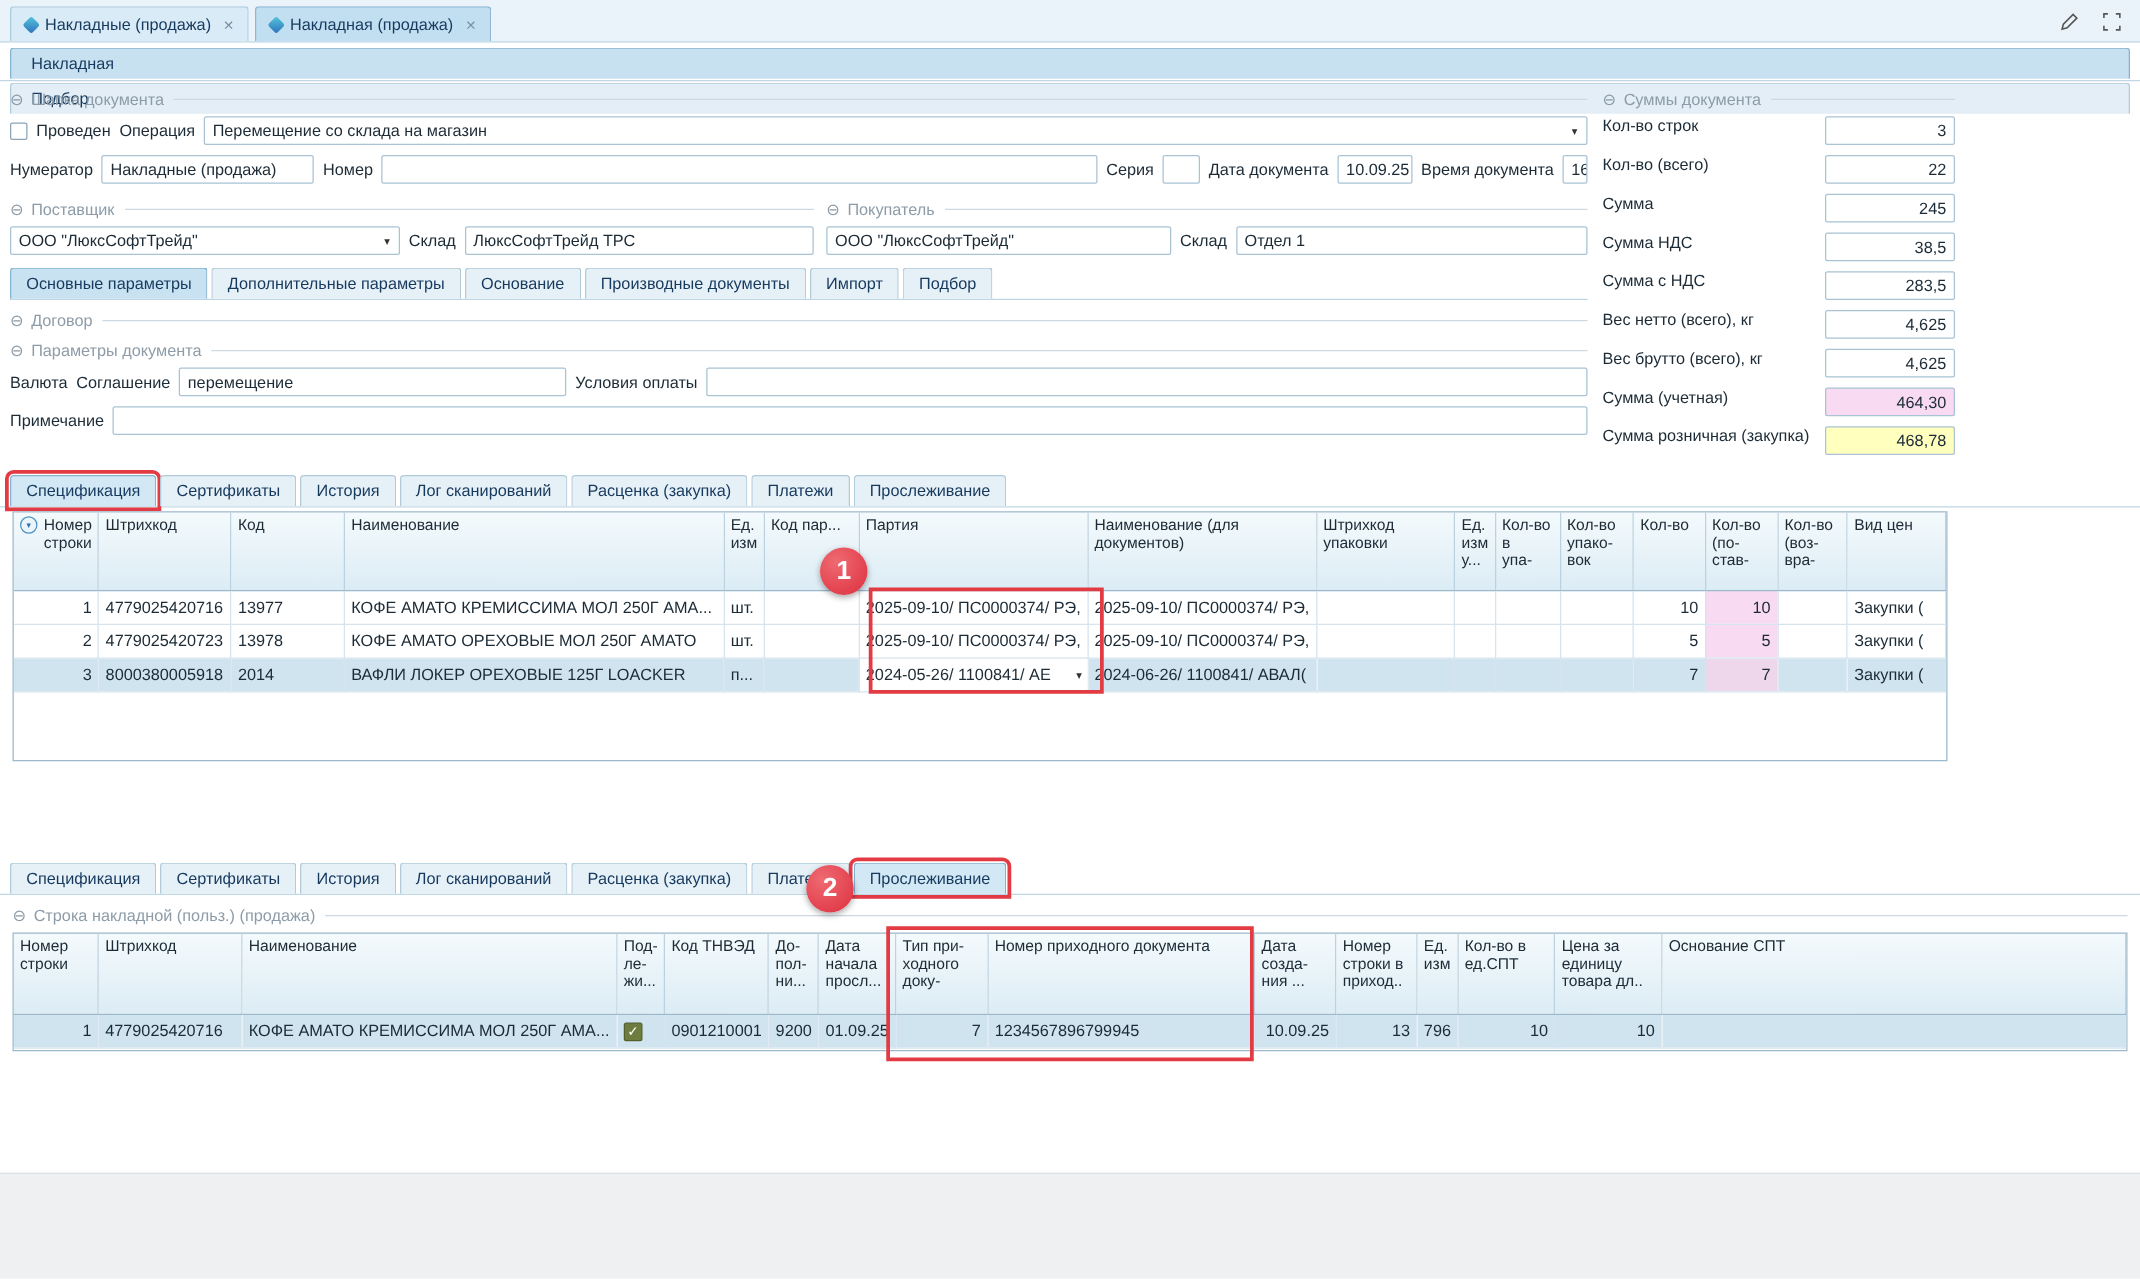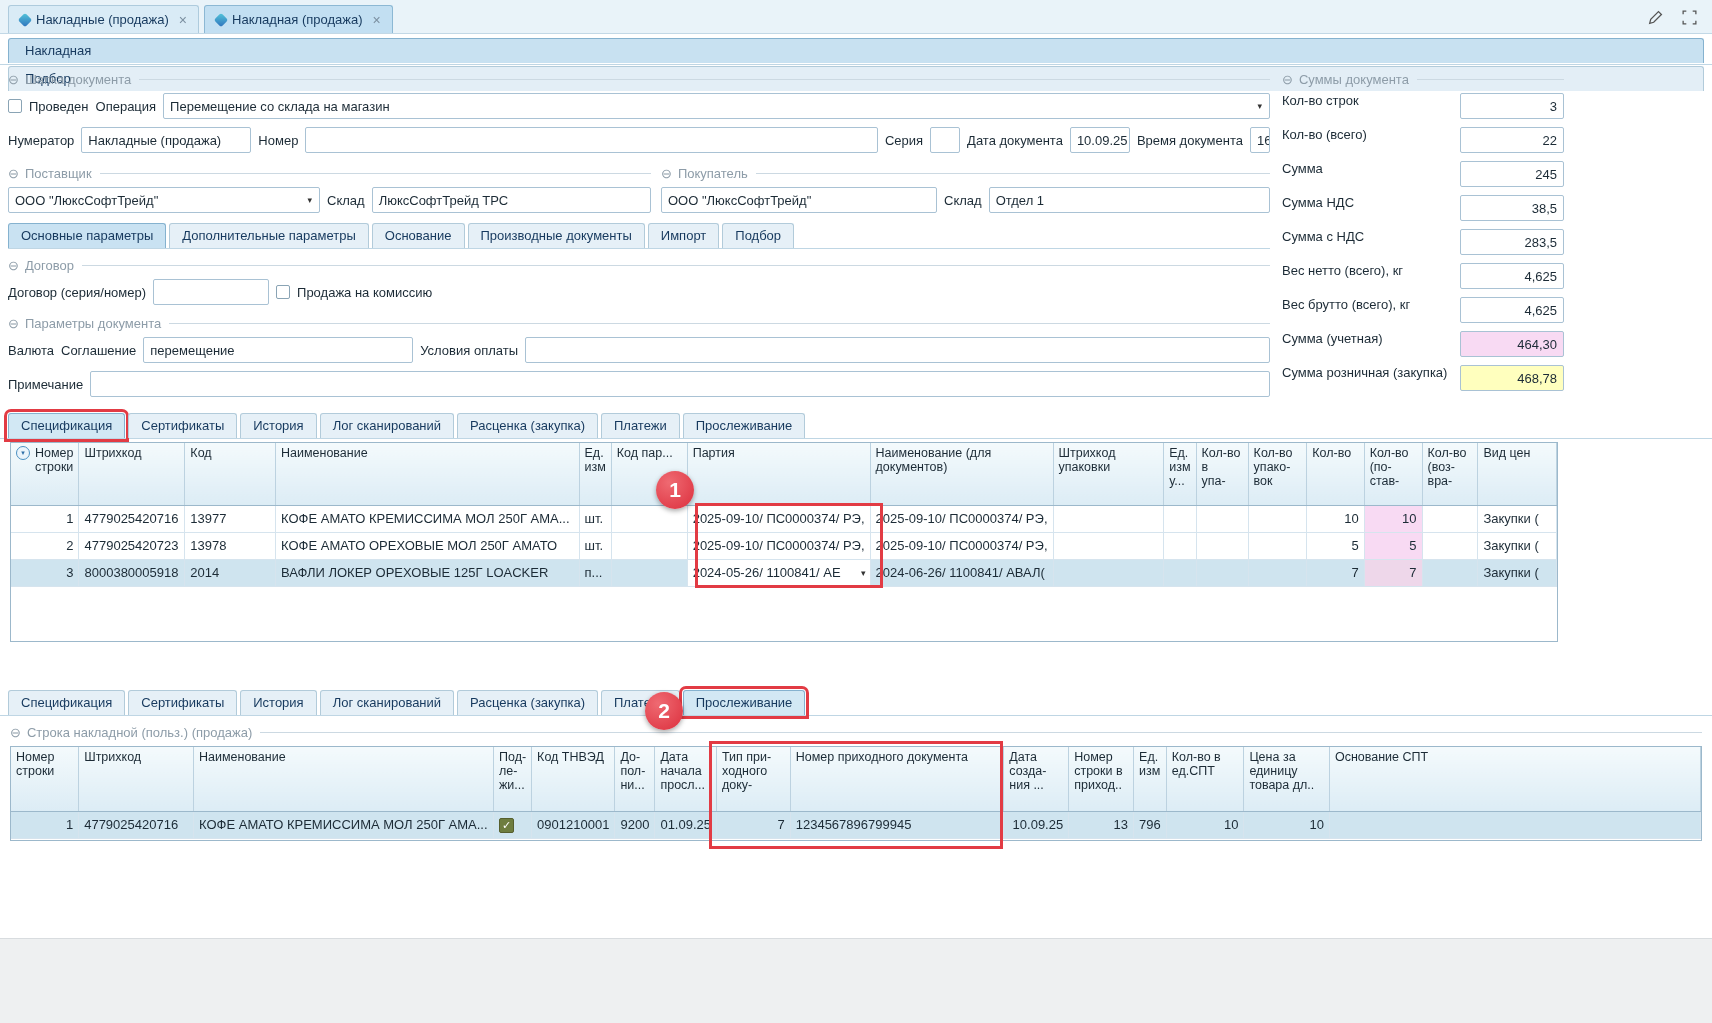--- a/index.html
+++ b/index.html
@@ -23,21 +23,21 @@
 
   
   .form-area { display:flex; padding:2px 8px 0; }
   .left-col { width:1262px; }
   .totals-col { width:282px; margin-left:12px; }
   .legend { display:flex; align-items:center; color:#8d9ca8; height:20px; margin:2px 0 4px; }
   .legend .ci { font-size:13px; margin-right:6px; color:#8d9ca8; }
   .legend .line { flex:1; border-top:1px solid #ccd9e2; margin-left:8px; }
   .frow { display:flex; align-items:center; gap:7px; margin-bottom:8px; }
   .lbl { white-space:nowrap; }
-  .inp { height:23px; border:1px solid #a9c2d4; border-radius:2px; background:#fff; padding:12px 6px; display:flex; align-items:center; white-space:nowrap; overflow:hidden; }
+  .inp { height:23px; border:1px solid #a9c2d4; border-radius:2px; background:#fff; padding:0 6px; display:flex; align-items:center; white-space:nowrap; overflow:hidden; }
   .grow { flex:1; }
   .sel { position:relative; padding-right:22px; }
   .caret { position:absolute; right:7px; top:50%; transform:translateY(-50%); font-size:9px; color:#333; }
   .cb { width:14px; height:14px; border:1px solid #8aa4b5; border-radius:2px; background:#fff; flex:none; }
   .grp-row { display:flex; gap:10px; margin-bottom:2px; }
   .grp-supplier { width:643px; }
   .grp-buyer { flex:1; }
 
   .param-tabs, .detail-tabs { display:flex; gap:3px; border-bottom:1px solid #bfd6e4; padding:0 0 0 0; }
   .param-tabs { margin:2px 0 6px; }
@@ -184,36 +184,30 @@
         <div class="ptab">Производные документы</div>
         <div class="ptab">Импорт</div>
         <div class="ptab">Подбор</div>
       </div>
 
       <div class="legend">
         <span class="ci">⊖</span>
         <span>Договор</span>
         <span class="line"></span>
       </div>
-      <div class="frow">
-        <span class="lbl">Договор (серия/номер)</span>
-        <div class="inp" style="width:116px;"></div>
-        <span class="cb"></span>
-        <span class="lbl">Продажа на комиссию</span>
-      </div>
 
       <div class="legend">
         <span class="ci">⊖</span>
         <span>Параметры документа</span>
         <span class="line"></span>
       </div>
       <div class="frow">
         <span class="lbl">Валюта</span>
         <span class="lbl">Соглашение</span>
-        <div class="inp" style="width:270px;">перемещение</div>
+        <div class="inp" style="width:310px;">перемещение</div>
         <span class="lbl">Условия оплаты</span>
         <div class="inp grow"></div>
       </div>
       <div class="frow">
         <span class="lbl">Примечание</span>
         <div class="inp grow"></div>
       </div>
     </div>
 
     <div class="totals-col">

